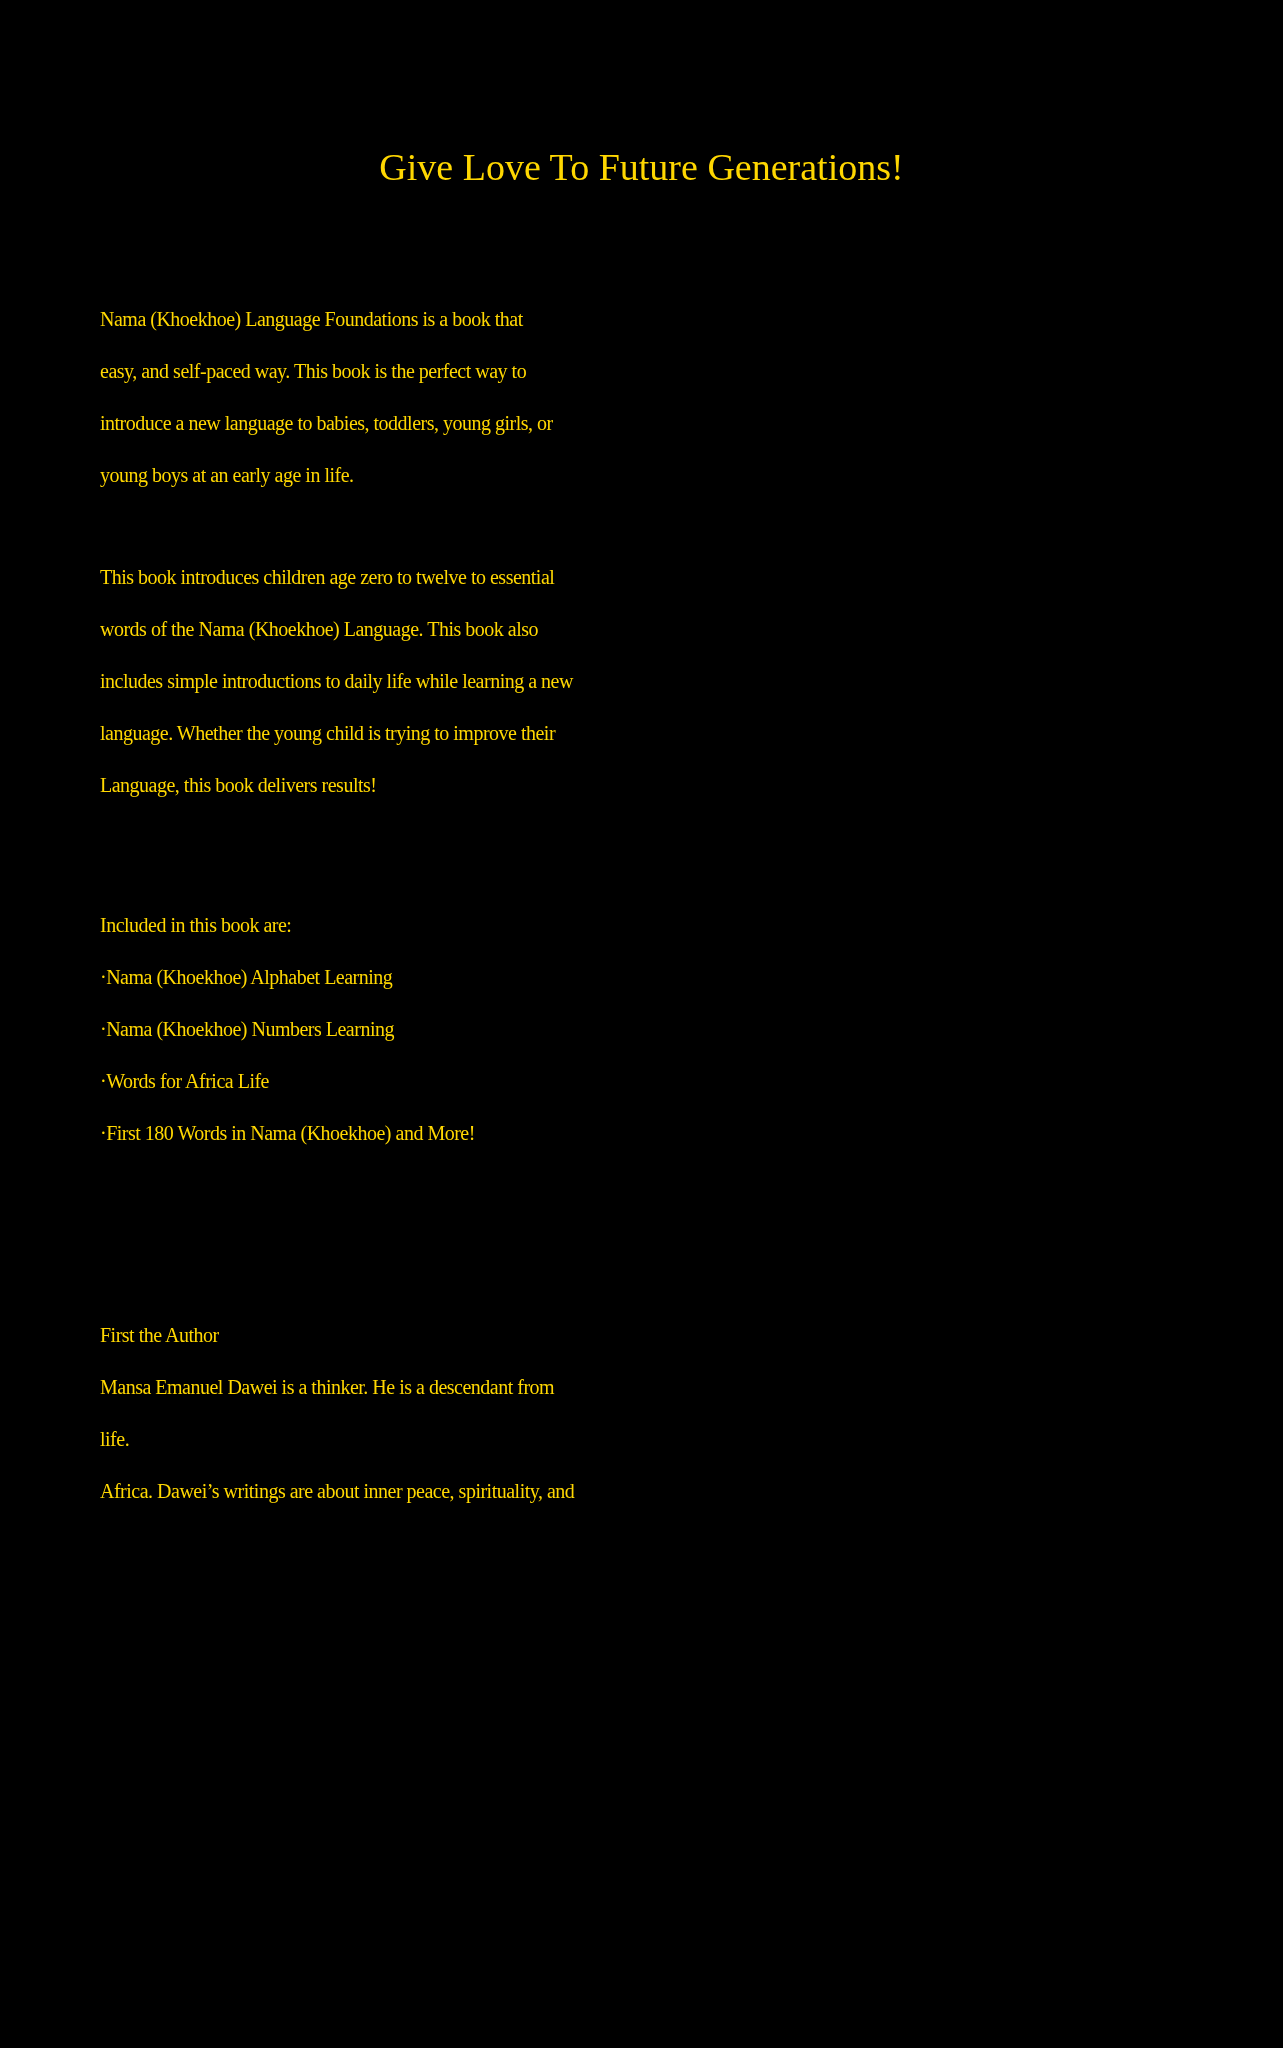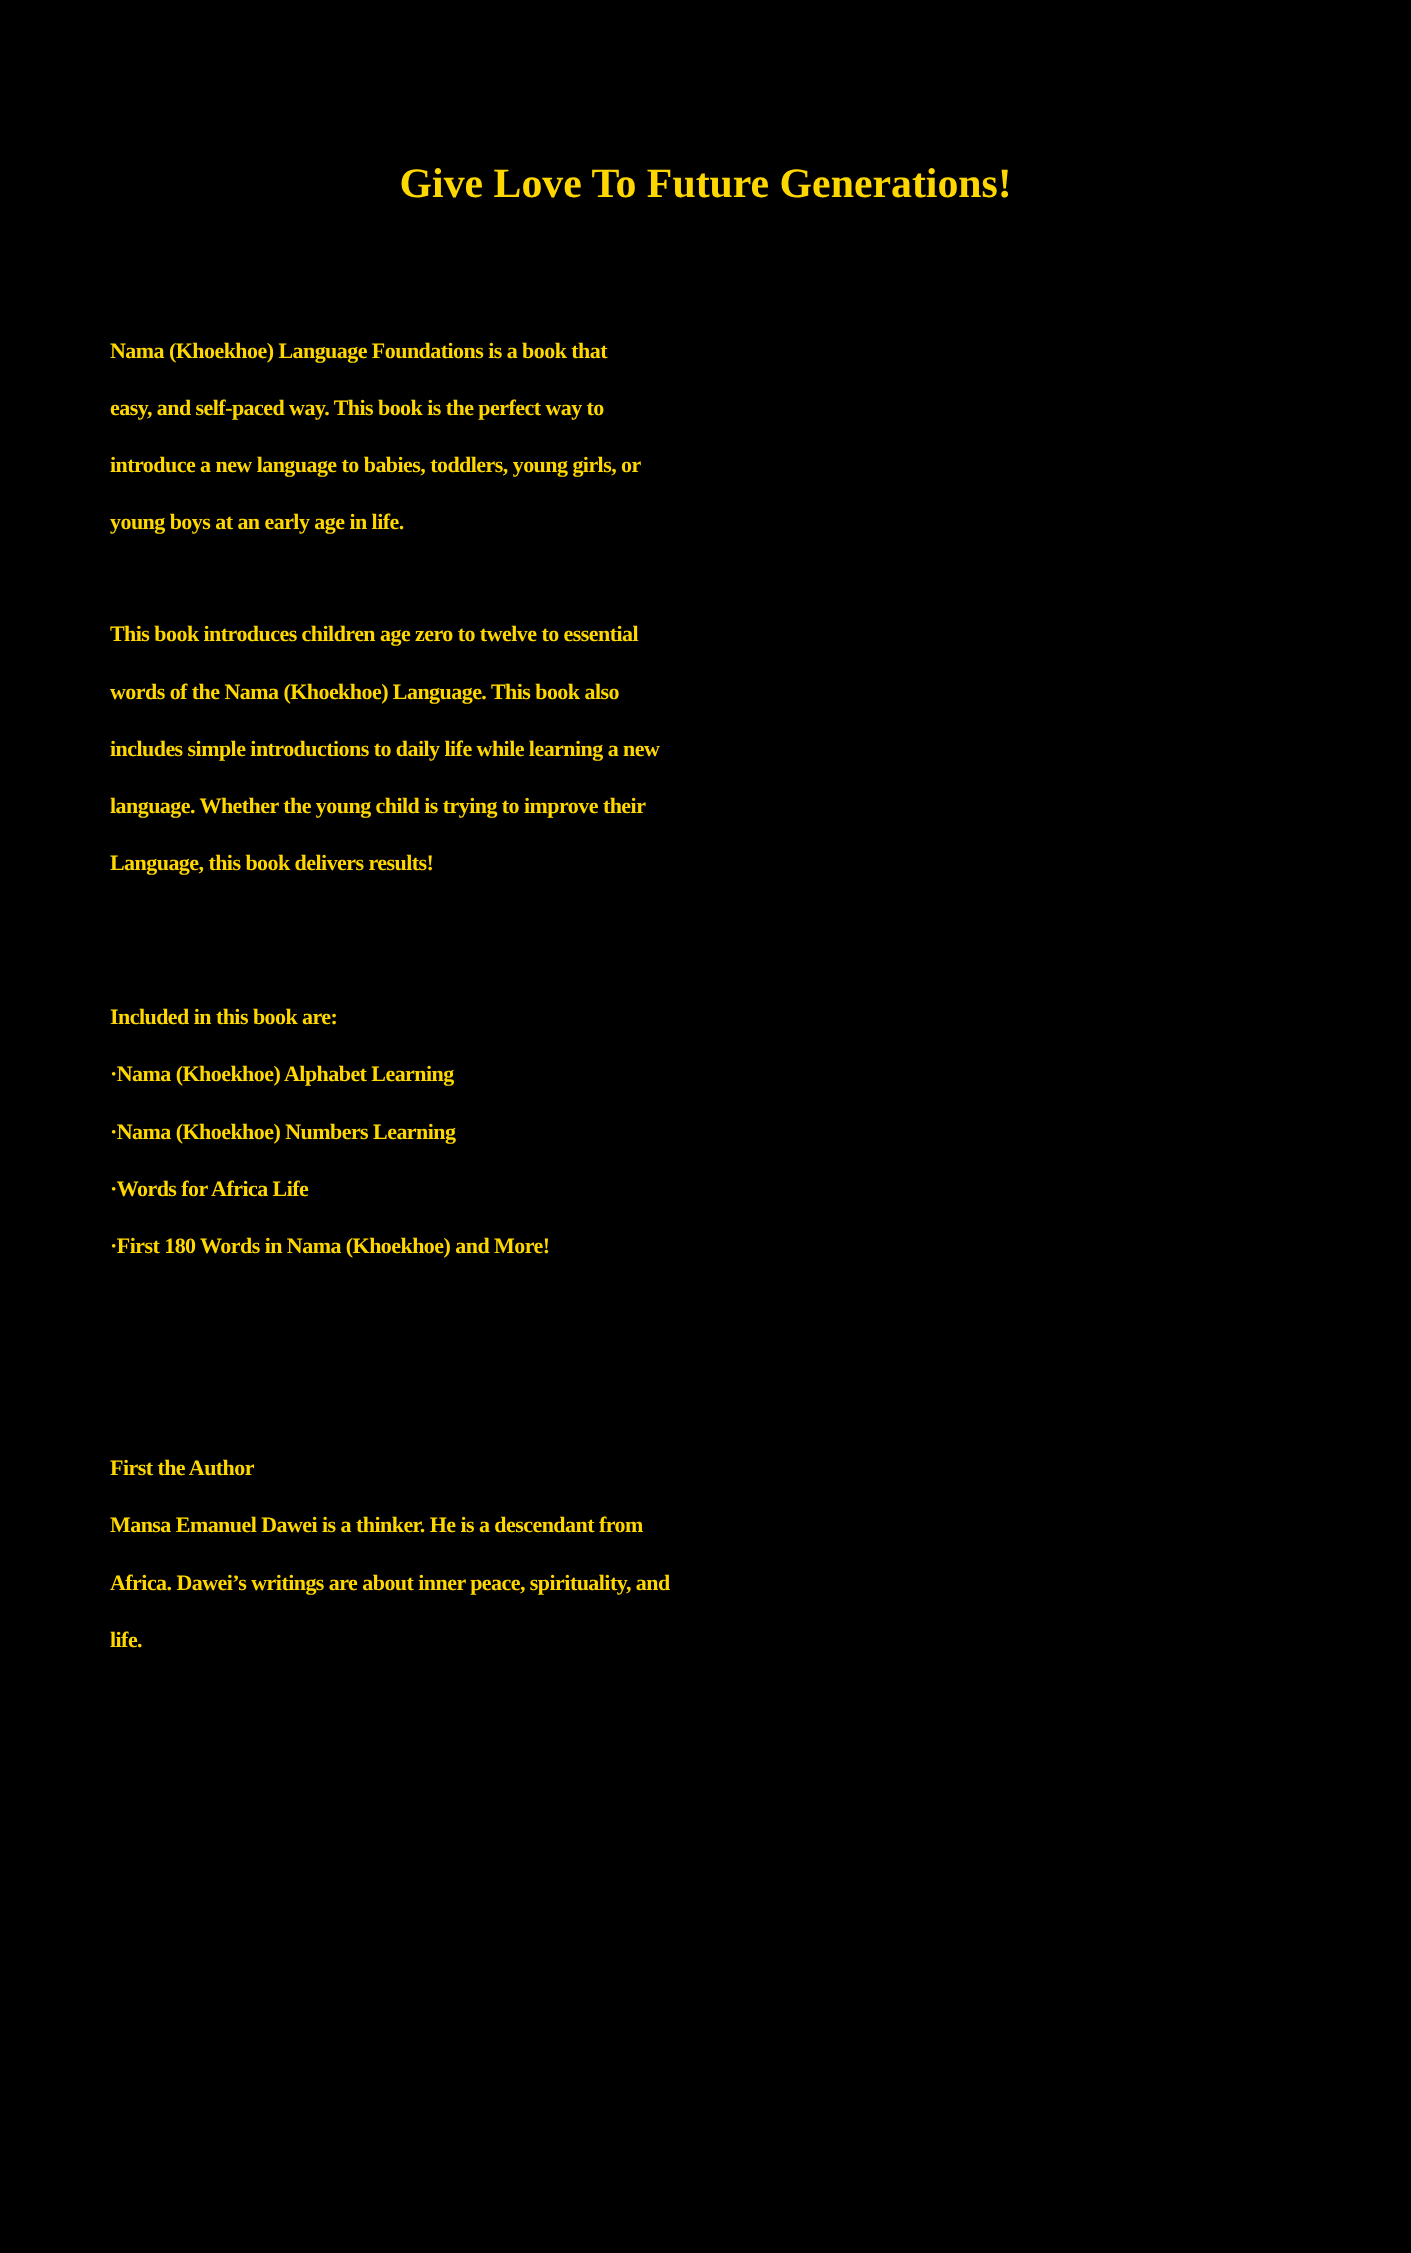--- a/index.html
+++ b/index.html
@@ -8,21 +8,21 @@
     background: #000000;
   }
   .page {
     position: relative;
     width: 1283px;
     height: 1800px;
     background: #000000;
     overflow: hidden;
     font-family: "Liberation Serif", serif;
     color: #FFD700;
-    font-weight: 700;
+    font-weight: 400;
   }
   .title {
     margin-top: 145px;
     width: 100%;
     text-align: center;
     font-size: 38px;
     line-height: 44px;
     letter-spacing: 0px;
     white-space: nowrap;
   }
@@ -69,18 +69,18 @@
       <div class="line">Included in this book are:</div>
       <div class="line">·Nama (Khoekhoe) Alphabet Learning</div>
       <div class="line">·Nama (Khoekhoe) Numbers Learning</div>
       <div class="line">·Words for Africa Life</div>
       <div class="line">·First 180 Words in Nama (Khoekhoe) and More!</div>
     </div>
 
     <div class="about">
       <div class="line">First the Author</div>
       <div class="line">Mansa Emanuel Dawei is a thinker. He is a descendant from</div>
+      <div class="line">life.</div>
       <div class="line">Africa. Dawei’s writings are about inner peace, spirituality, and</div>
-      <div class="line">life.</div>
     </div>
 
   </div>
 </div>
 
 </body></html>

